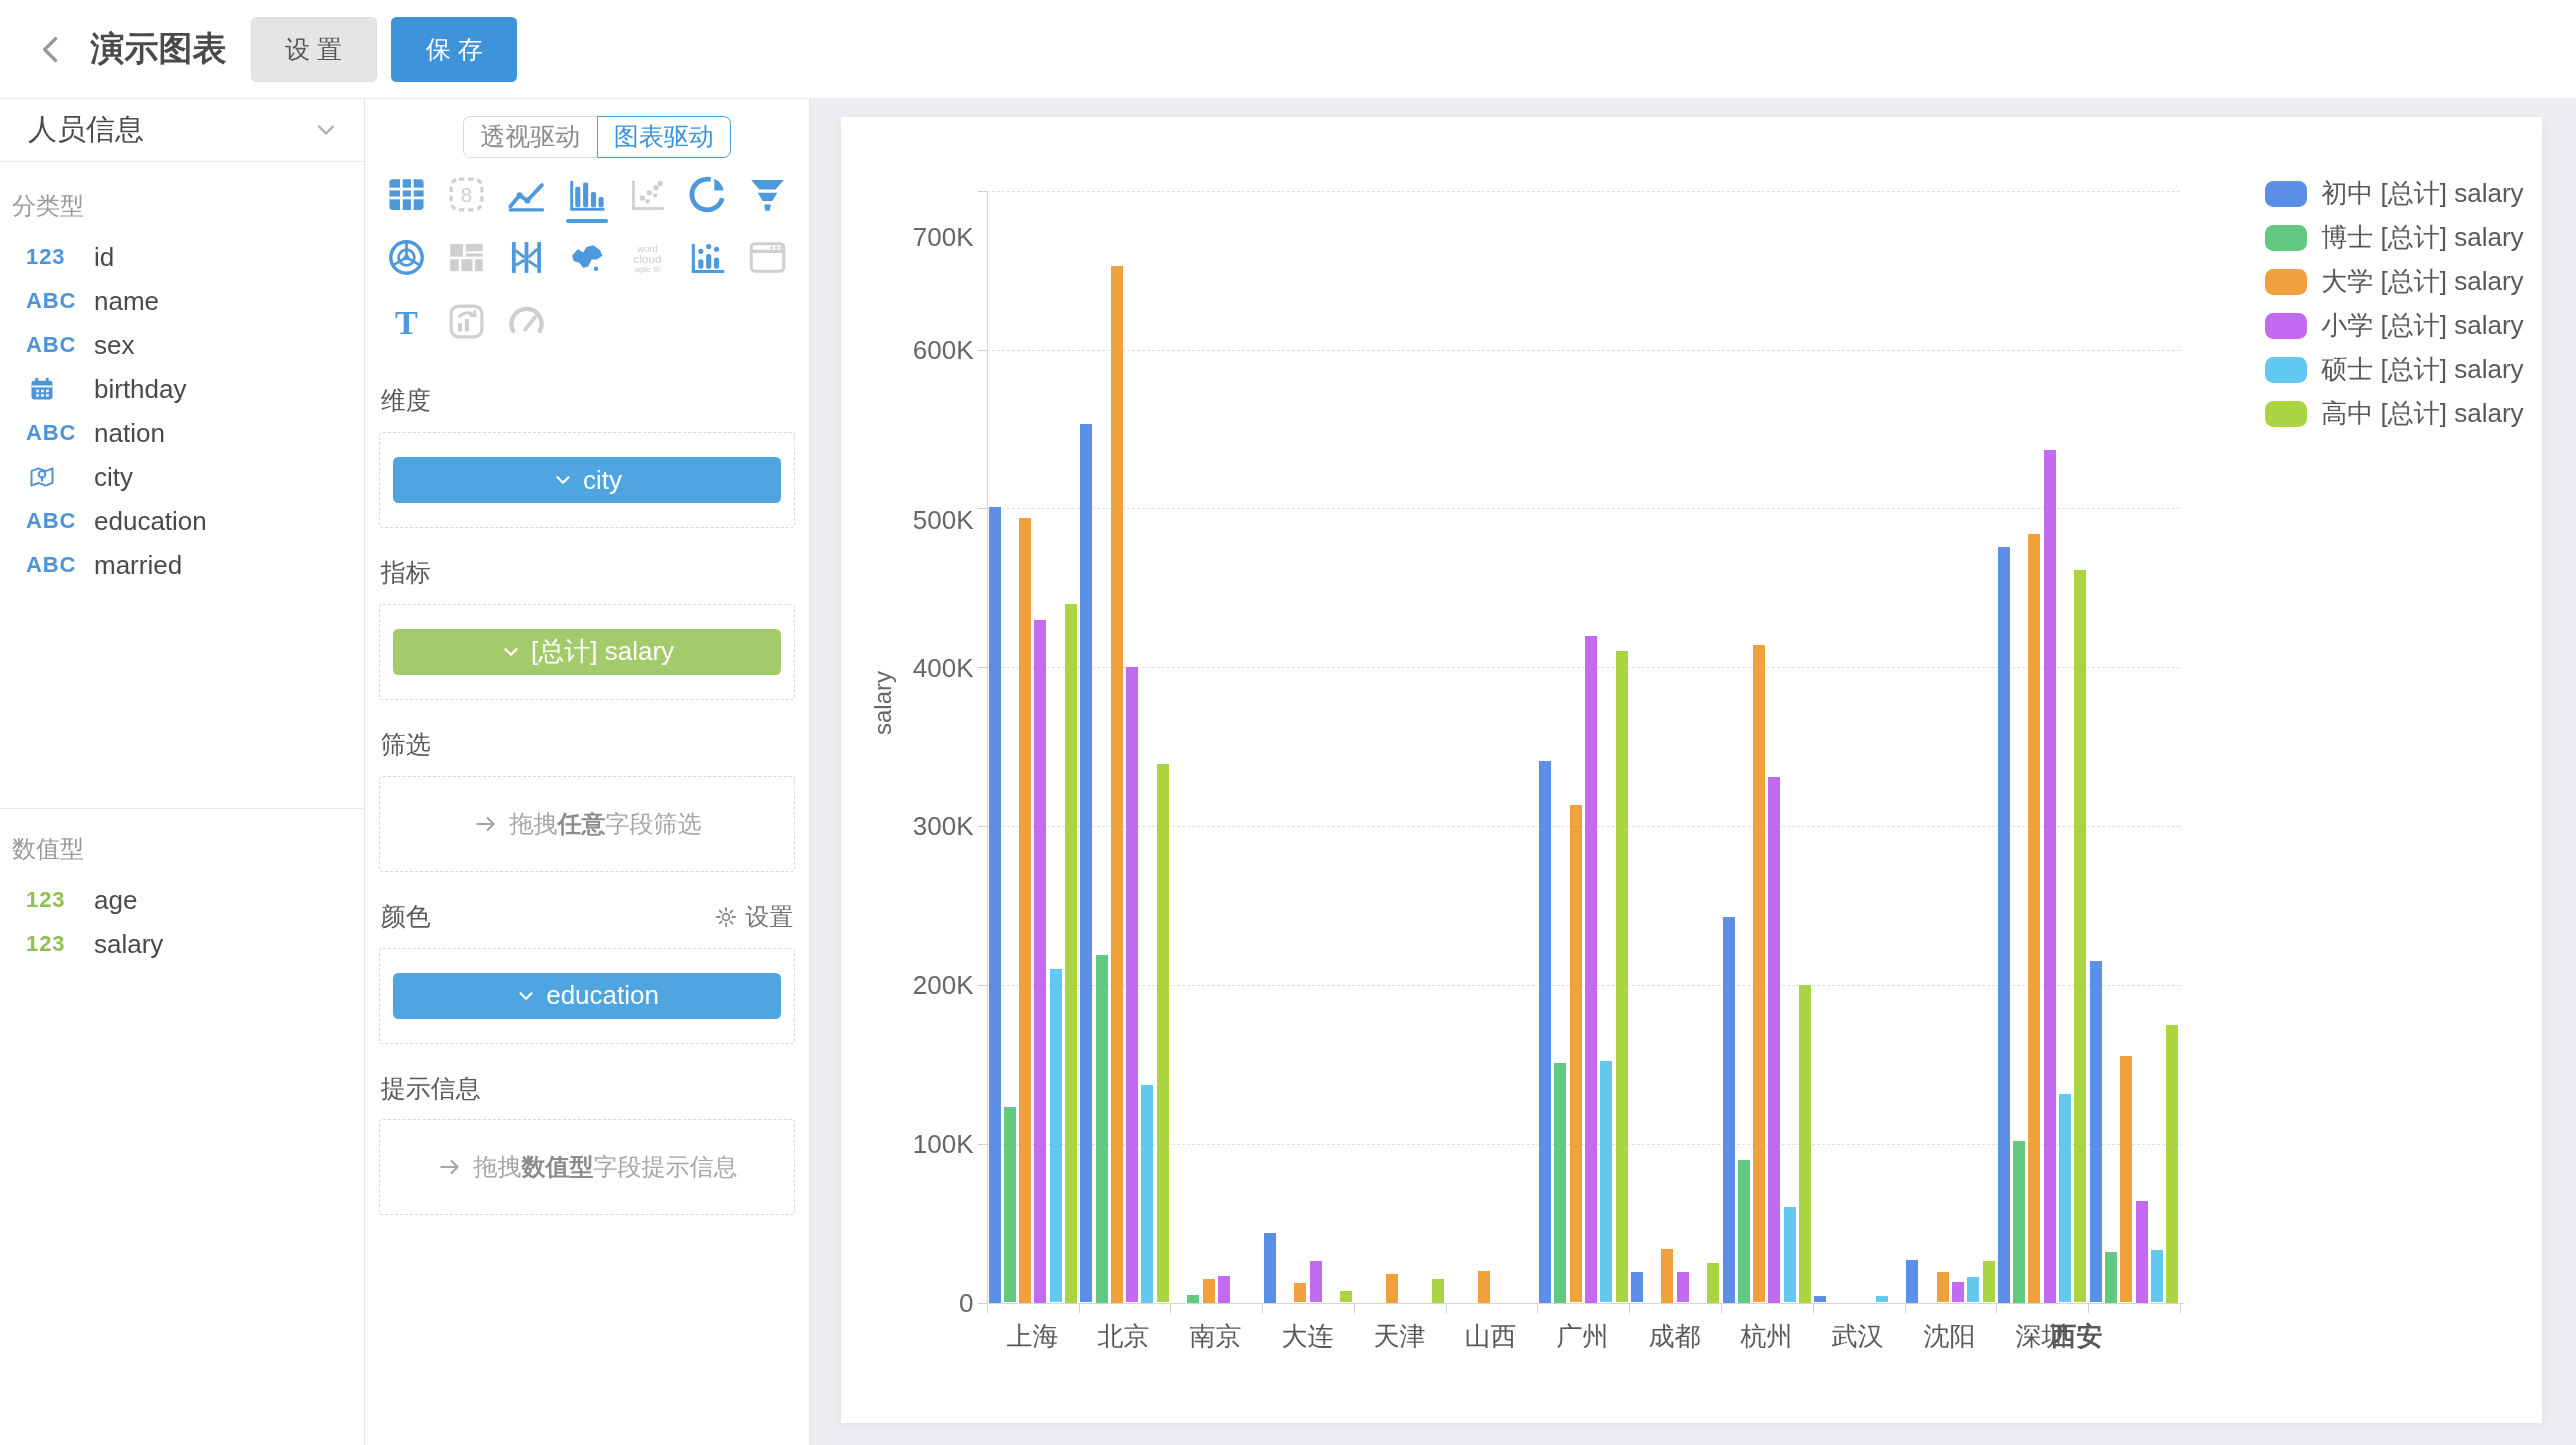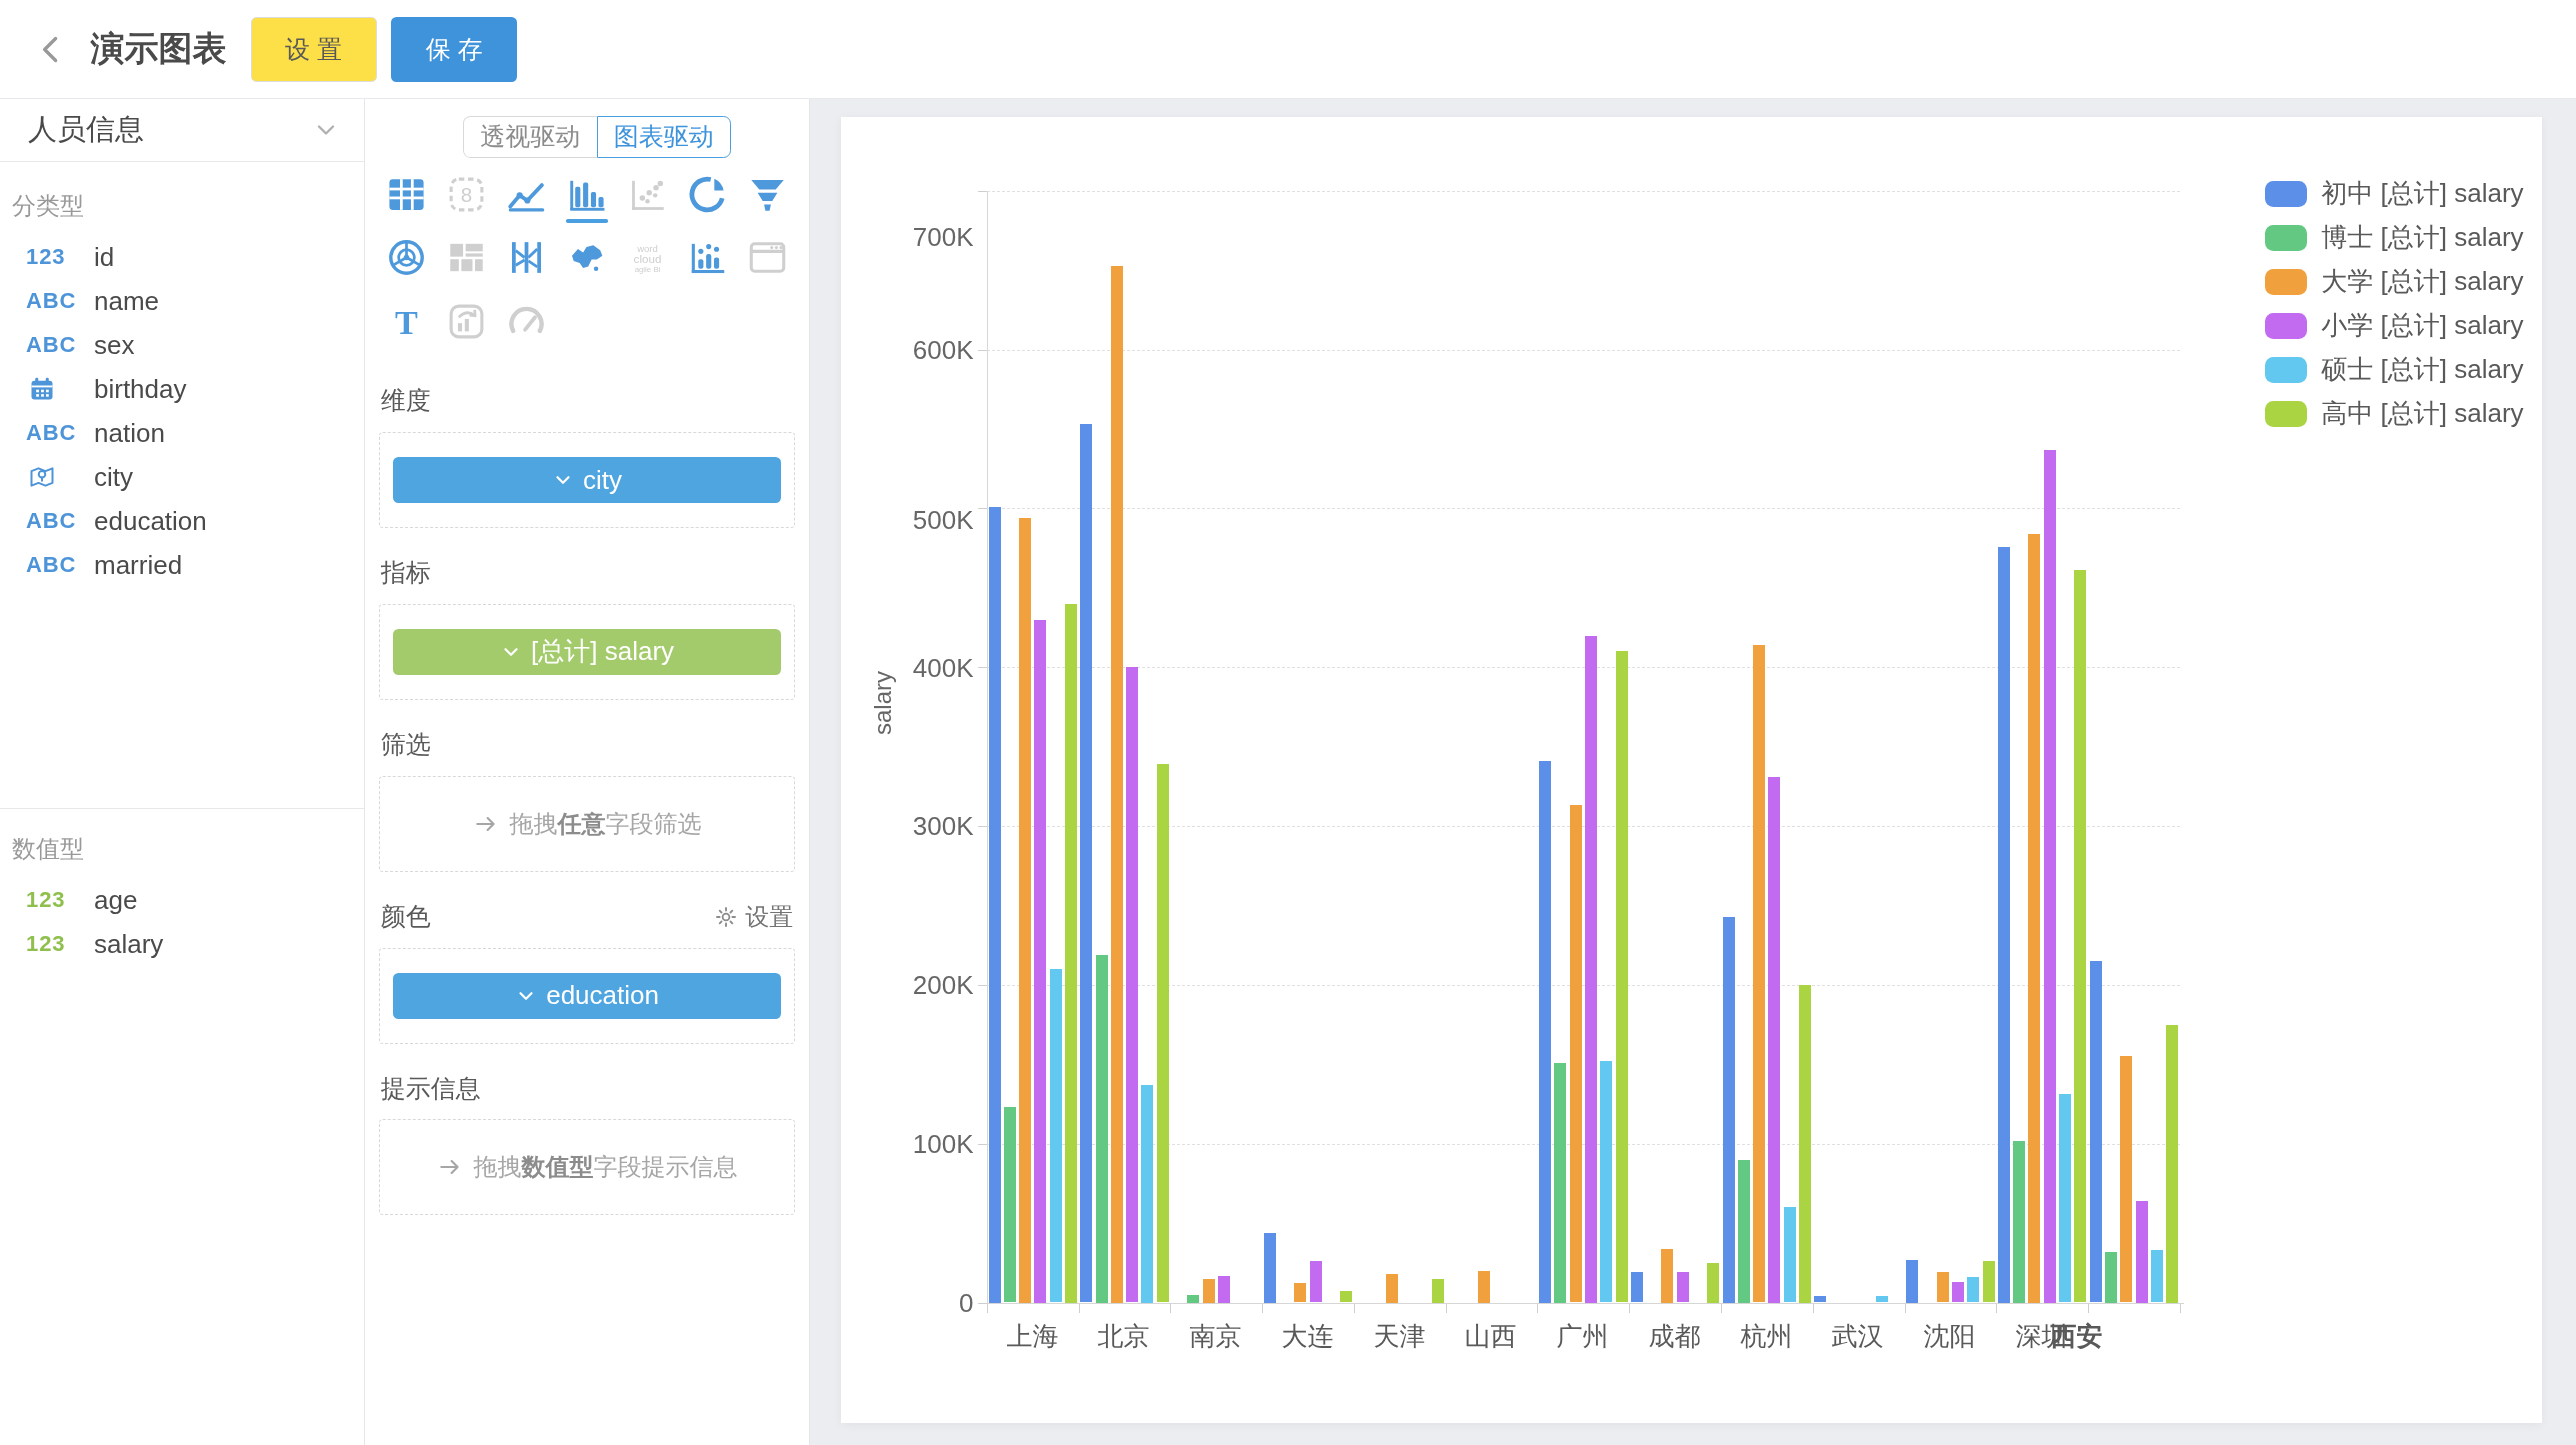--- a/index.html
+++ b/index.html
@@ -8,21 +8,21 @@
 
   
   .header { height:99px; background:#fff; border-bottom:0.9px solid #e8e9ec;
             display:flex; align-items:center; padding:0 31px; }
   .back-btn { width:41px; height:41px; display:flex; align-items:center; justify-content:center;
               cursor:pointer; margin-right:18.5px; }
   .page-title { font-size:34px; font-weight:600; color:#4a4a4a; margin-right:24px; }
   .page-subtitle { font-size:22px; color:#8c8c8c; flex:1; }
   .hdr-btn { width:126px; height:65px; border-radius:5.5px; font-size:25px;
              display:flex; align-items:center; justify-content:center; cursor:pointer; }
-  .btn-plain { border:0.9px solid #dcdcdc; color:#595959; background:#fde047; margin-right:14.8px; }
+  .btn-plain { border:0.9px solid #dcdcdc; color:#595959; background:#e5e5e5; margin-right:14.8px; }
   .btn-primary { background:#3e93db; color:#fff; }
 
   
   .main { display:flex; height:1347px; }
   .sidebar { width:365px; background:#fff; border-right:0.9px solid #e4e6e8; position:relative; }
   .config  { width:445px; background:#fff; border-right:0.9px solid #e4e6e8; position:relative; }
   .canvas  { flex:1; background:#ebedf0; position:relative; }
 
   
   .dataset-row { height:63px; display:flex; align-items:center; justify-content:space-between;

